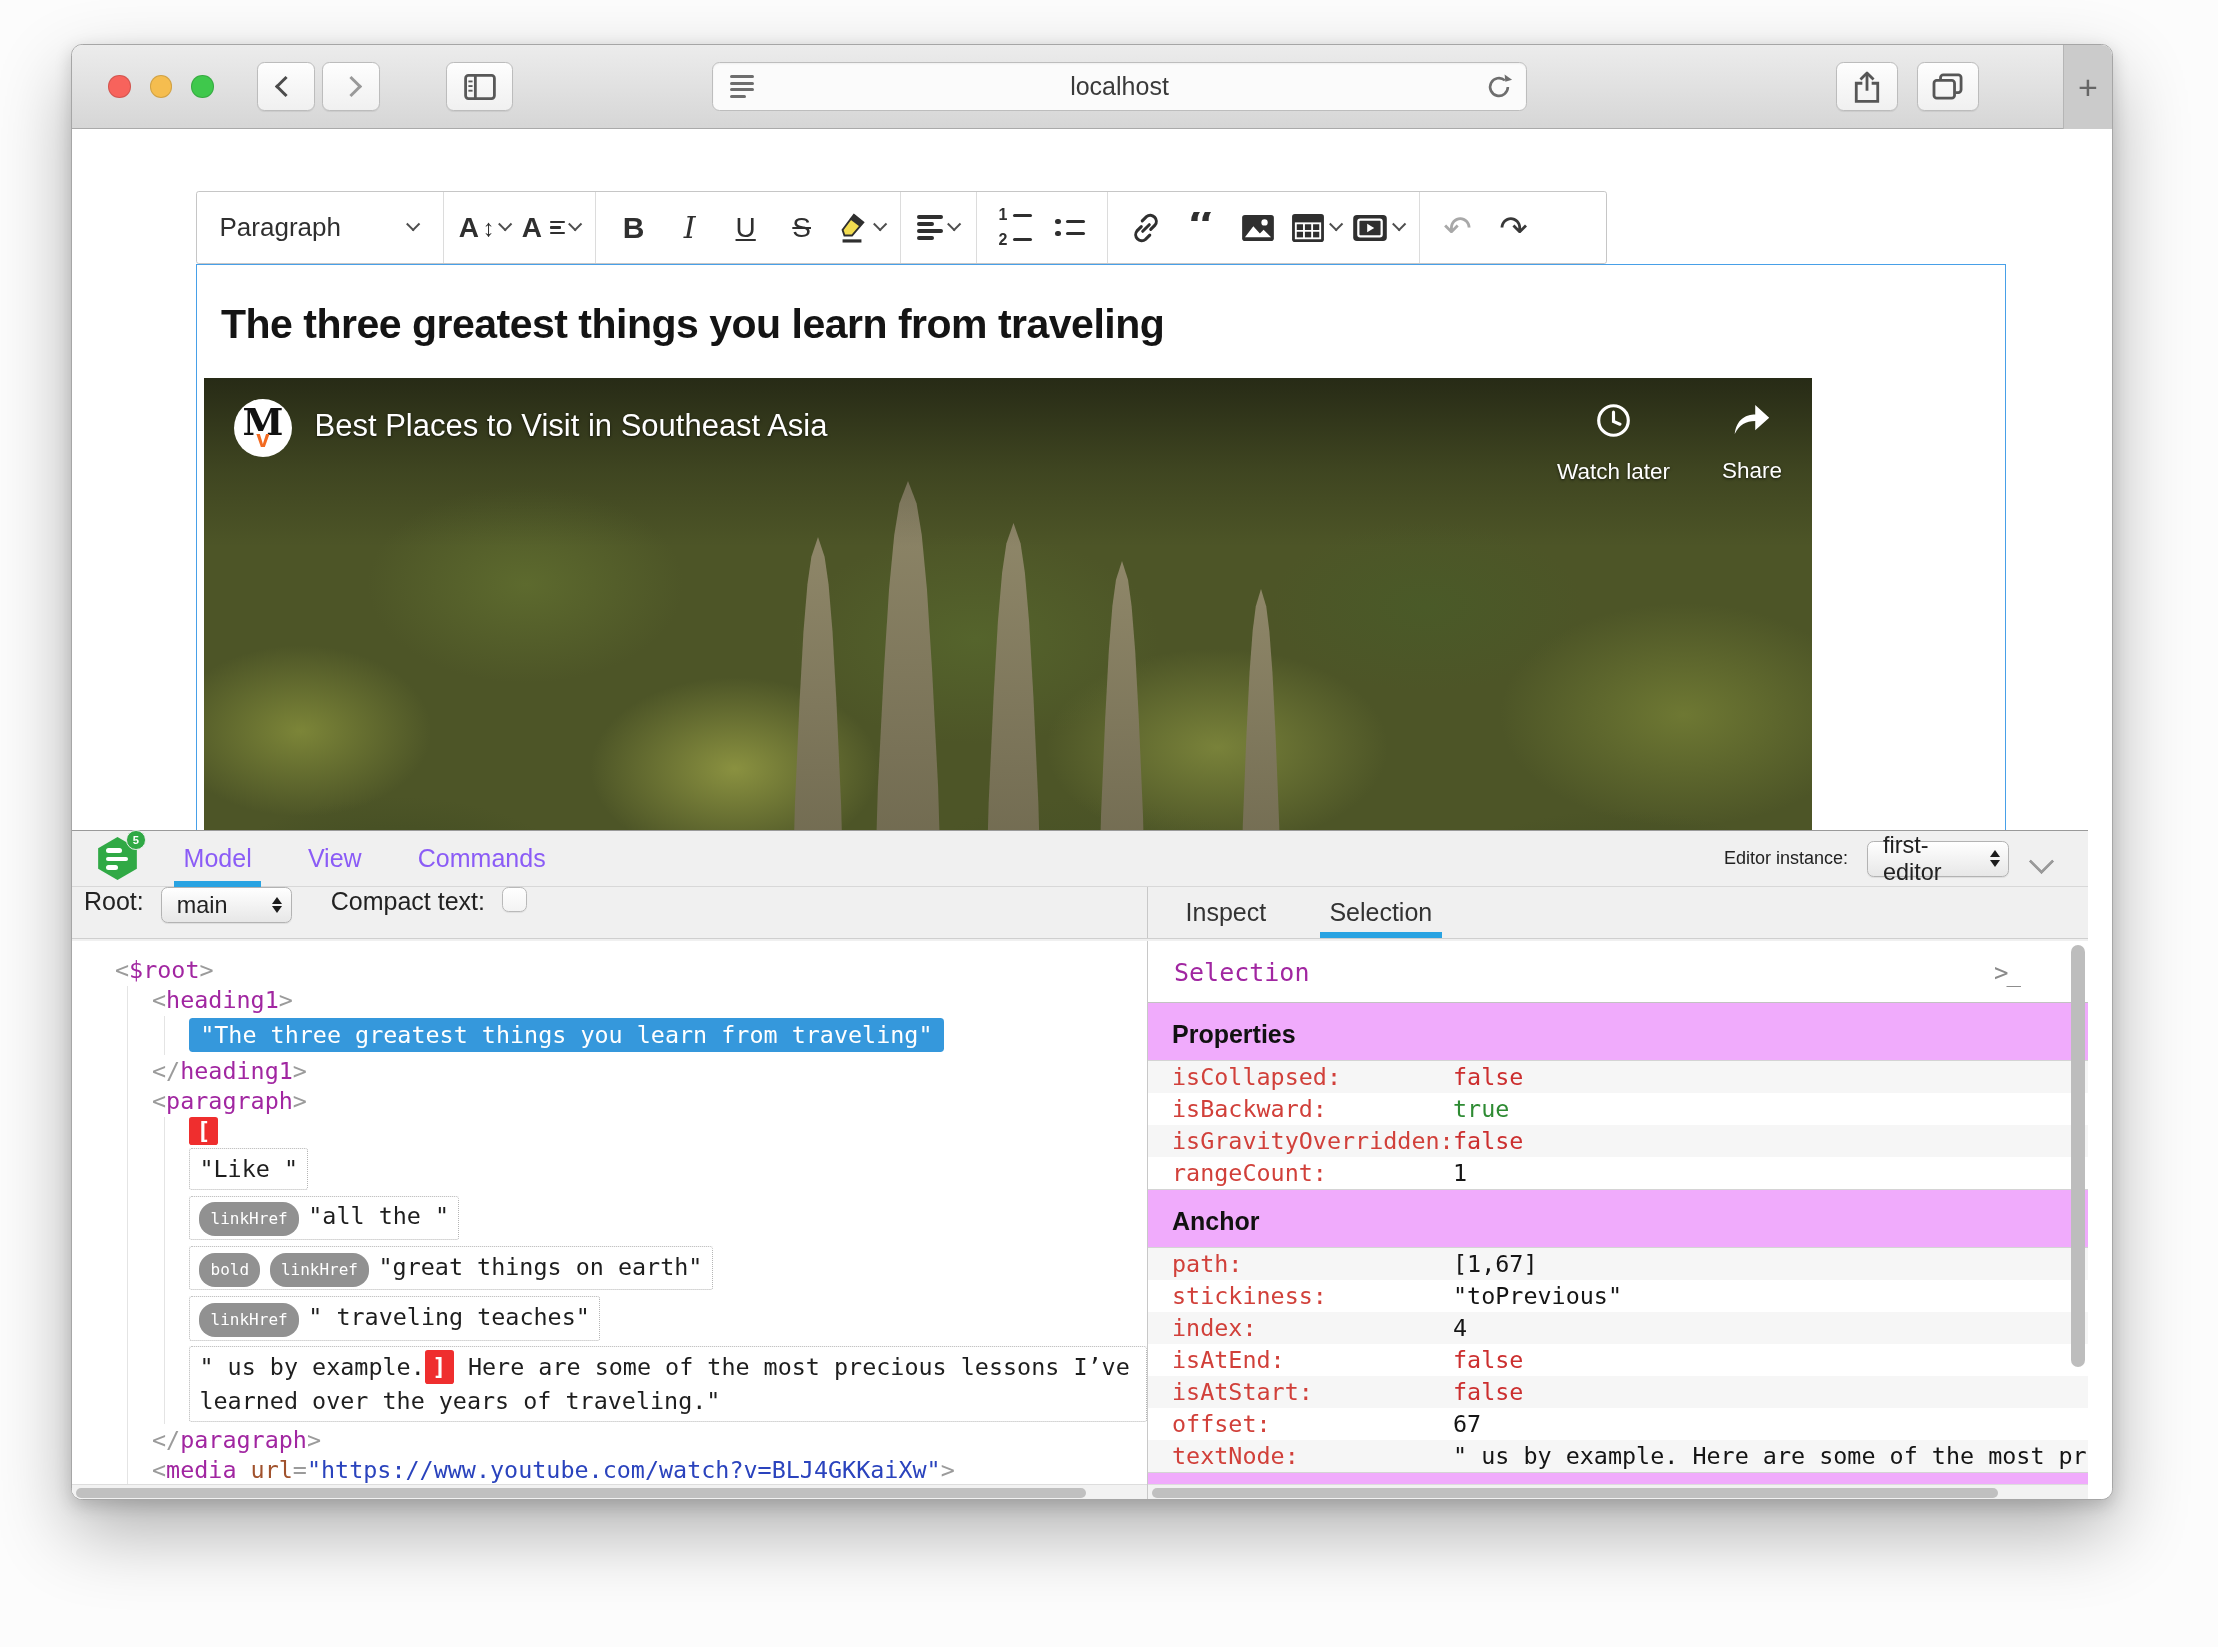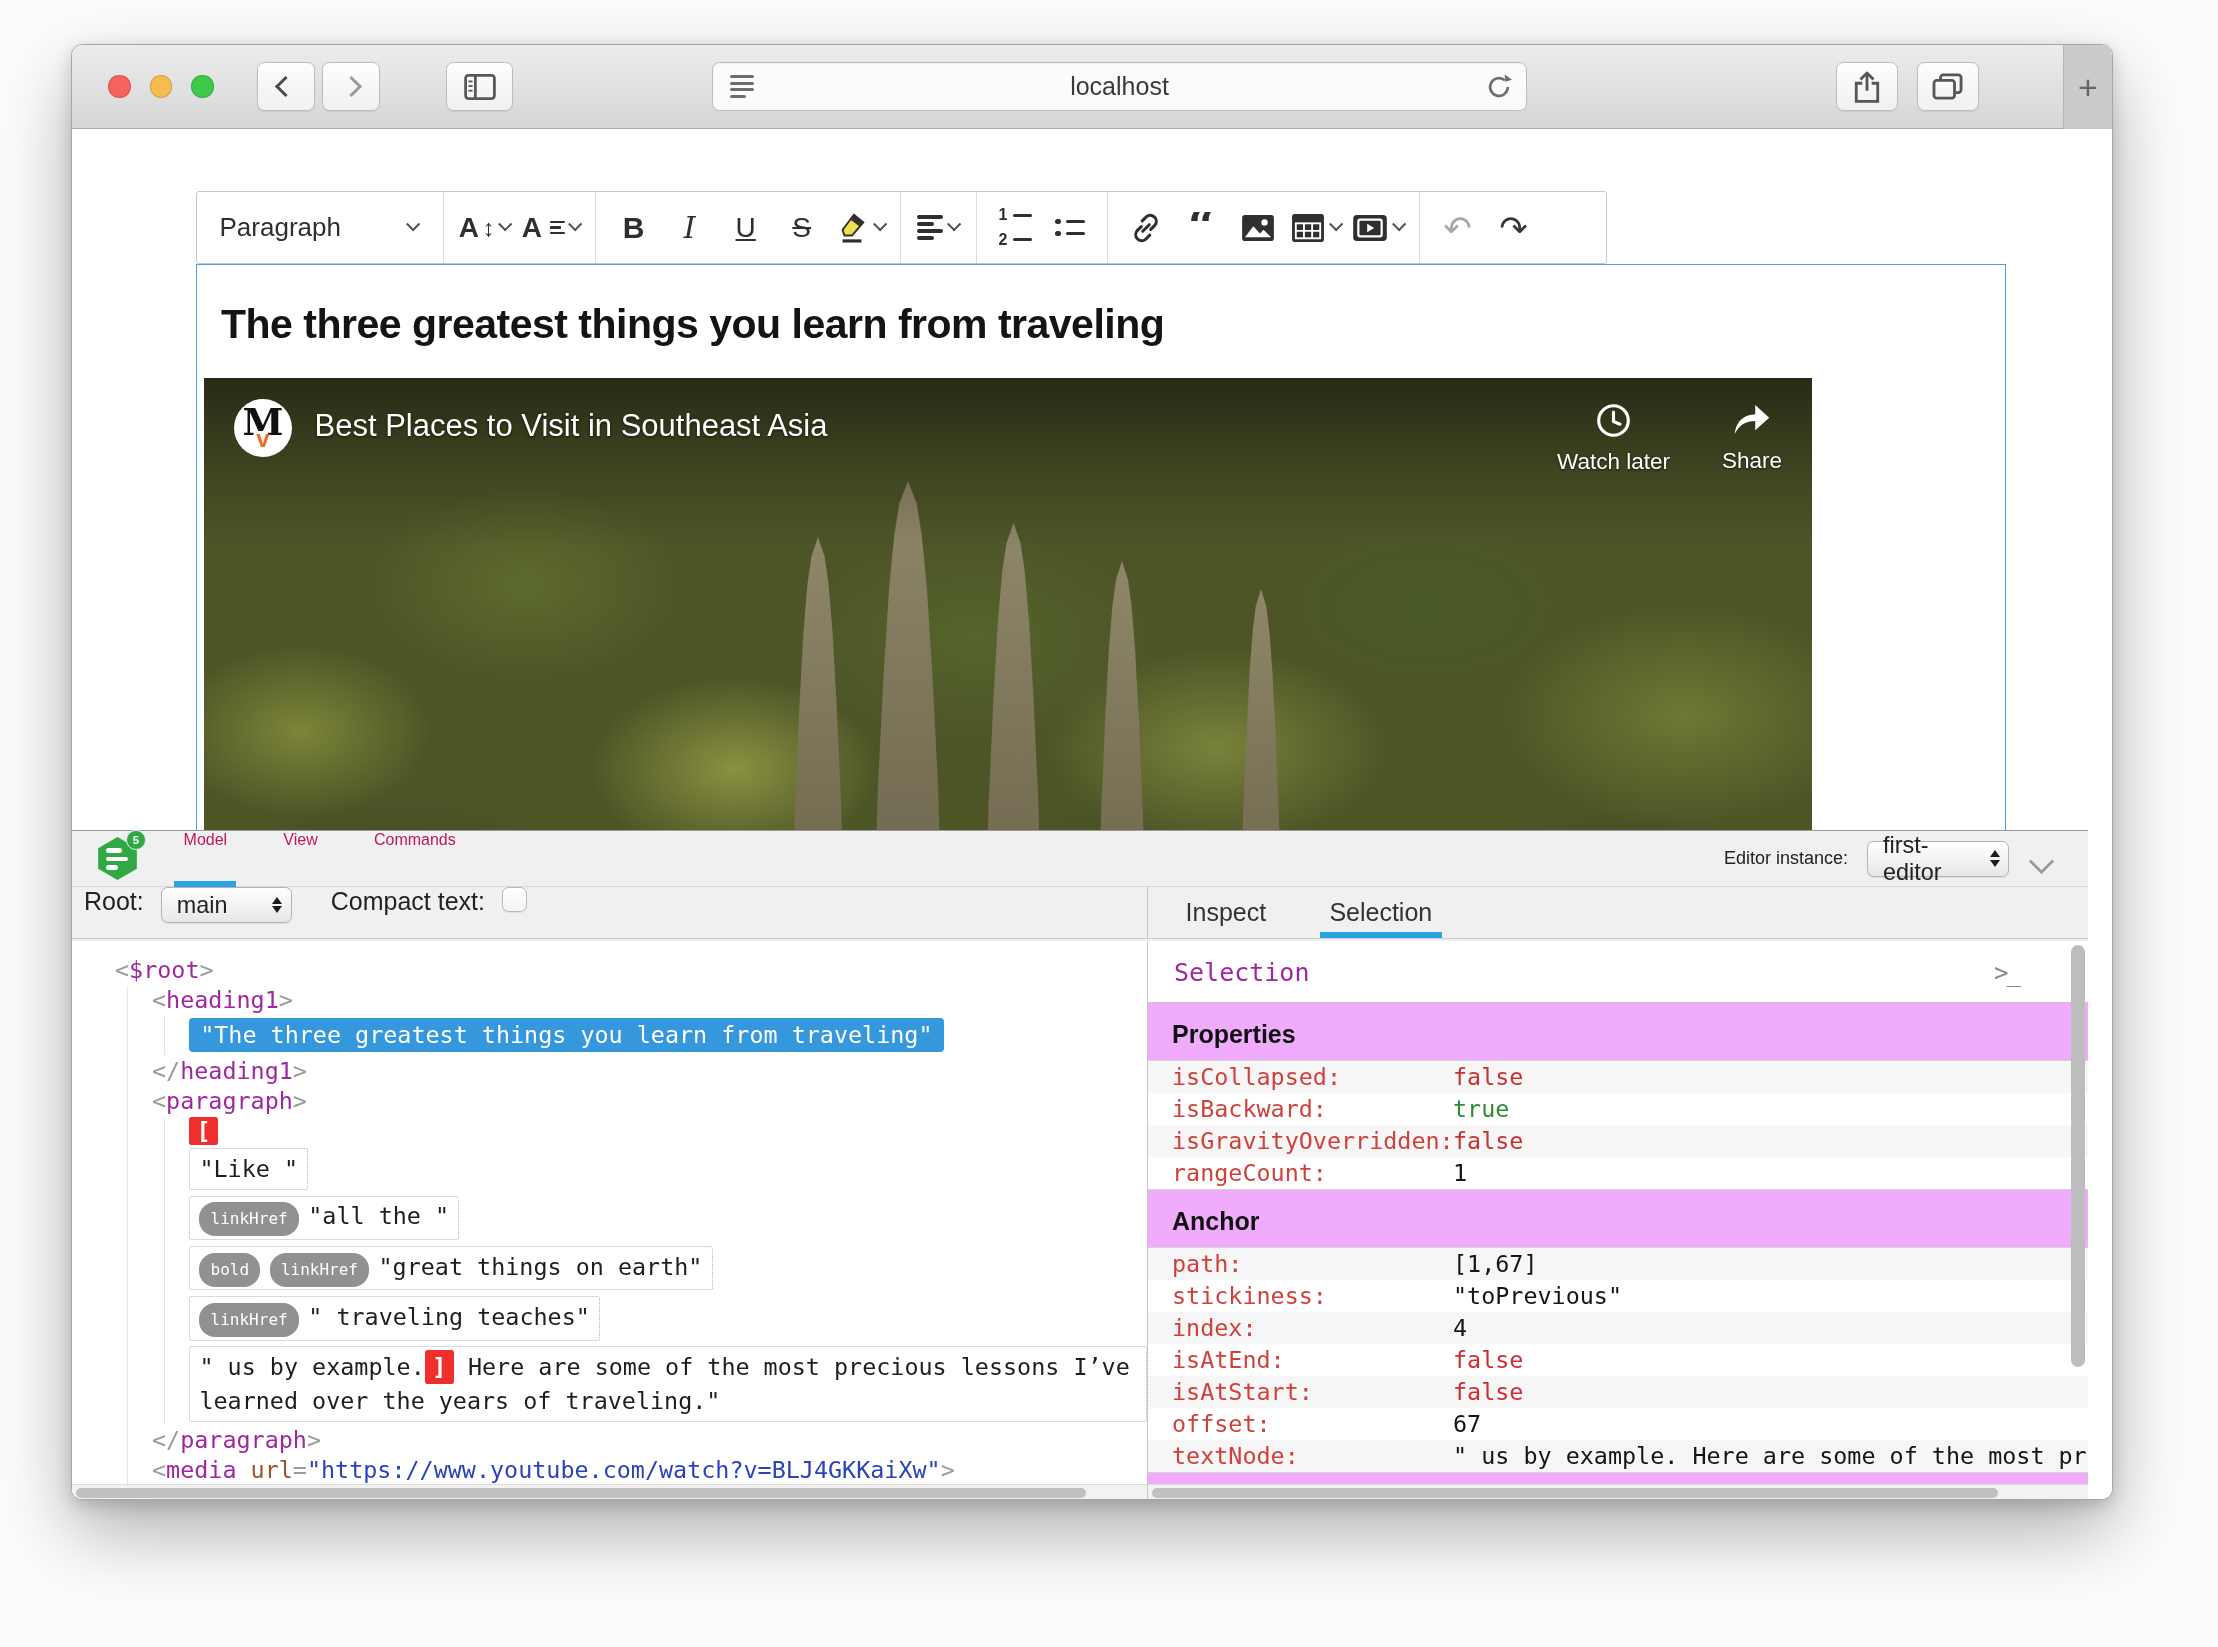--- a/index.html
+++ b/index.html
@@ -92,34 +92,34 @@
     radial-gradient(ellipse 300px 159px at 88% 100%,#3c4720 0%,rgba(60,71,32,0) 70%)}
   .tower{position:absolute;background:linear-gradient(#8f8769,#6a644b);
          clip-path:polygon(50% 0,60% 5%,66% 12%,72% 24%,78% 42%,85% 68%,90% 100%,10% 100%,15% 68%,22% 42%,28% 24%,34% 12%,40% 5%)}
   .vshade{position:absolute;inset:0;background:linear-gradient(180deg,rgba(8,8,8,.55),rgba(8,8,8,.2) 94px,rgba(8,8,8,0) 169px)}
   .vhead{position:absolute;top:0;left:0;right:0;display:flex;align-items:flex-start;padding:20.6px 30px;z-index:3}
   .avatar{width:58px;height:58px;border-radius:50%;background:#fff;position:relative;flex:none;overflow:hidden}
   .avatar .m{position:absolute;left:50%;top:1.9px;transform:translateX(-50%);font-weight:bold;font-size:37px;color:#111;font-family:"DejaVu Serif",serif}
   .avatar .v{position:absolute;left:50%;top:26px;transform:translateX(-50%);font-weight:bold;font-size:24px;color:#f26a21}
   .vtitle{margin-left:22.5px;margin-top:9.4px;font-size:31px;color:#fff;text-shadow:0 0.9px 2.8px rgba(0,0,0,.65)}
   .vactions{margin-left:auto;display:flex;gap:52px;margin-top:3.7px}
-  .vaction{display:flex;flex-direction:column;align-items:center;gap:10px;color:#fff}
+  .vaction{display:flex;flex-direction:column;align-items:center;gap:20px;color:#fff}
   .vaction .lbl{font-size:22.5px;text-shadow:0 0.9px 2.8px rgba(0,0,0,.7)}
 
   
   .inspector{position:absolute;left:0;top:701px;width:2016px;height:671px;background:#f0f0f0;border-top:0.9px solid #9a9a9a}
   .insp-header{height:56px;display:flex;align-items:center;border-bottom:0.9px solid #d8d8d8}
   .logo{position:relative;width:43px;height:43px;margin-left:24px;flex:none}
   .logo .hex{position:absolute;inset:0;background:var(--inspector-logo-green);clip-path:polygon(50% 0,95% 26%,95% 74%,50% 100%,5% 74%,5% 26%)}
   .logo .l{position:absolute;left:10.3px;height:4.7px;border-radius:2.8px;background:#fff}
   .logo .l1{top:11.2px;width:16px}.logo .l2{top:19.7px;width:21.5px}.logo .l3{top:28px;width:12px}
   .logo .badge5{position:absolute;right:-6.6px;top:-6.6px;width:19.7px;height:19.7px;border-radius:50%;background:var(--inspector-logo-green);
                 border:1.9px solid #f0f0f0;color:#fff;font-size:11.2px;font-weight:bold;display:flex;align-items:center;justify-content:center}
   .insp-tabs{display:flex;margin-left:39px;height:56px}
-  .insp-tab{position:relative;display:flex;align-items:flex-start;padding:0 5.6px;margin-right:45px;font-size:16px;color:#be185d}
+  .insp-tab{position:relative;display:flex;align-items:center;padding:0 5.6px;margin-right:45px;font-size:25px;color:#8b5cf6}
   .insp-tab.active::after{content:"";position:absolute;left:-3.7px;right:-3.7px;bottom:0;height:5.6px;background:var(--accent-blue-underline)}
   .insp-right{margin-left:auto;display:flex;align-items:center;gap:19px;padding-right:32px}
   .insp-label{font-size:18px;color:#222}
   .mac-select{height:36px;background:linear-gradient(#fff,#e7e7e7);border:0.9px solid #b3b3b3;border-radius:6.6px;display:flex;
               align-items:center;padding:0 8.4px 0 15px;font-size:23.4px;color:#222;box-shadow:0 0.9px 0.9px rgba(0,0,0,.08)}
   .mac-select .txt{margin-right:13px}
   .arrows{margin-left:auto;display:flex;flex-direction:column;gap:2.8px}
   .arrows i{width:0;height:0;border-left:5.6px solid transparent;border-right:5.6px solid transparent}
   .arrows .up{border-bottom:7.5px solid #1c1c1c}
   .arrows .down{border-top:7.5px solid #1c1c1c}

